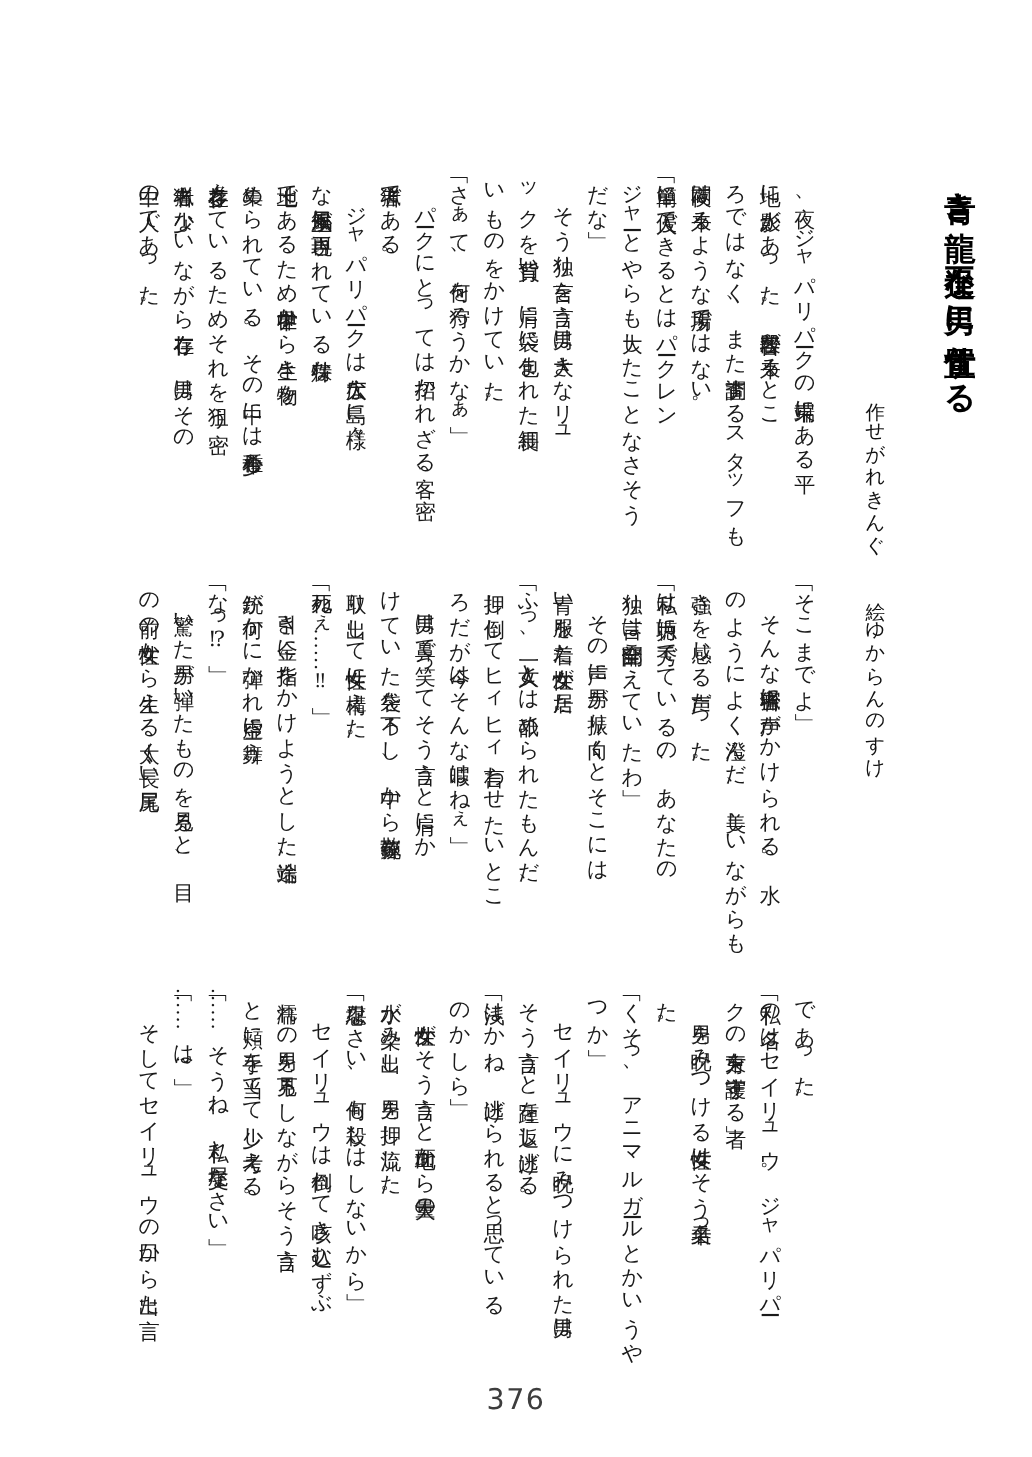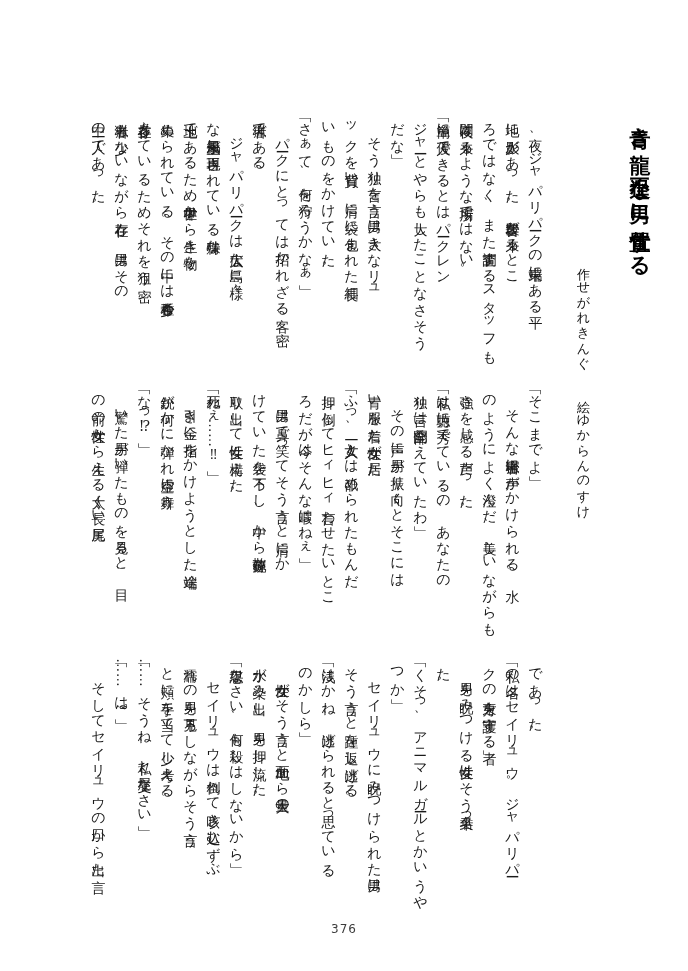--- a/index.html
+++ b/index.html
@@ -29,21 +29,21 @@
     font-size:14px;line-height:23px;letter-spacing:0.35px;
     color:#1a1a1a;
   }
   .band p{margin:0;padding:0;white-space:nowrap;}
   .band-top{top:113px;}
   .band-middle{top:385px;}
   .band-bottom{top:658px;}
   .page-number{
     position:absolute;left:0;right:0;top:922px;text-align:center;
     font-family:"DejaVu Sans","Liberation Sans",sans-serif;
-    font-size:12px;color:#3d3d3d;letter-spacing:1px;
+    font-size:19px;color:#3d3d3d;letter-spacing:1px;
   }
 </style>
 </head>
 <body>
 
 <div class="page">
 
   <h1 class="story-title">青き龍、不逞な男に仕置する</h1>
 
   <div class="story-credits">作　せがれきんぐ　　絵　ゆからんのすけ</div>

